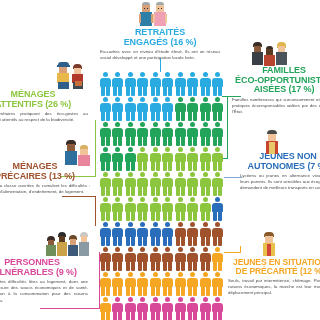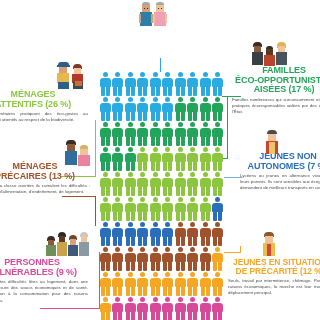--- a/index.html
+++ b/index.html
@@ -835,20 +835,27 @@
 
   <div class="people" style="left:262px;top:232px;">
     <div class="person" style="width:14px;height:25px;">
       <i style="left:2px;top:0;width:10px;height:5px;background:#8a5a2a;border-radius:4px 4px 0 0;"></i>
       <i class="skin2" style="left:3px;top:4px;width:8px;height:7px;"></i>
       <i style="left:1px;top:11px;width:12px;height:13px;background:#e8c14a;"></i>
       <i style="left:5px;top:12px;width:4px;height:12px;background:#d4453a;"></i>
     </div>
   </div>
 
+  <div class="block ac just" style="left:100px;top:28px;width:120px;">
+    <div class="title" style="font-size:9px;color:#29abe2;">
+      <div>RETRAITÉS</div>
+      <div>ENGAGÉS (16 %)</div>
+    </div>
+    <div class="desc">Ex-cadres avec un niveau d'étude élevé. Ils ont un réseau social développé et une participation locale forte.</div>
+  </div>
 
   <div class="block ac just" style="left:232px;top:66px;width:104px;">
     <div class="title" style="font-size:9px;color:#22a45a;">
       <div>FAMILLES</div>
       <div>ÉCO-OPPORTUNISTES</div>
       <div>AISÉES (17 %)</div>
     </div>
     <div class="desc">Familles nombreuses qui surconsomment et ont des pratiques écoresponsables aidées par des aides de l'État.</div>
   </div>
 

